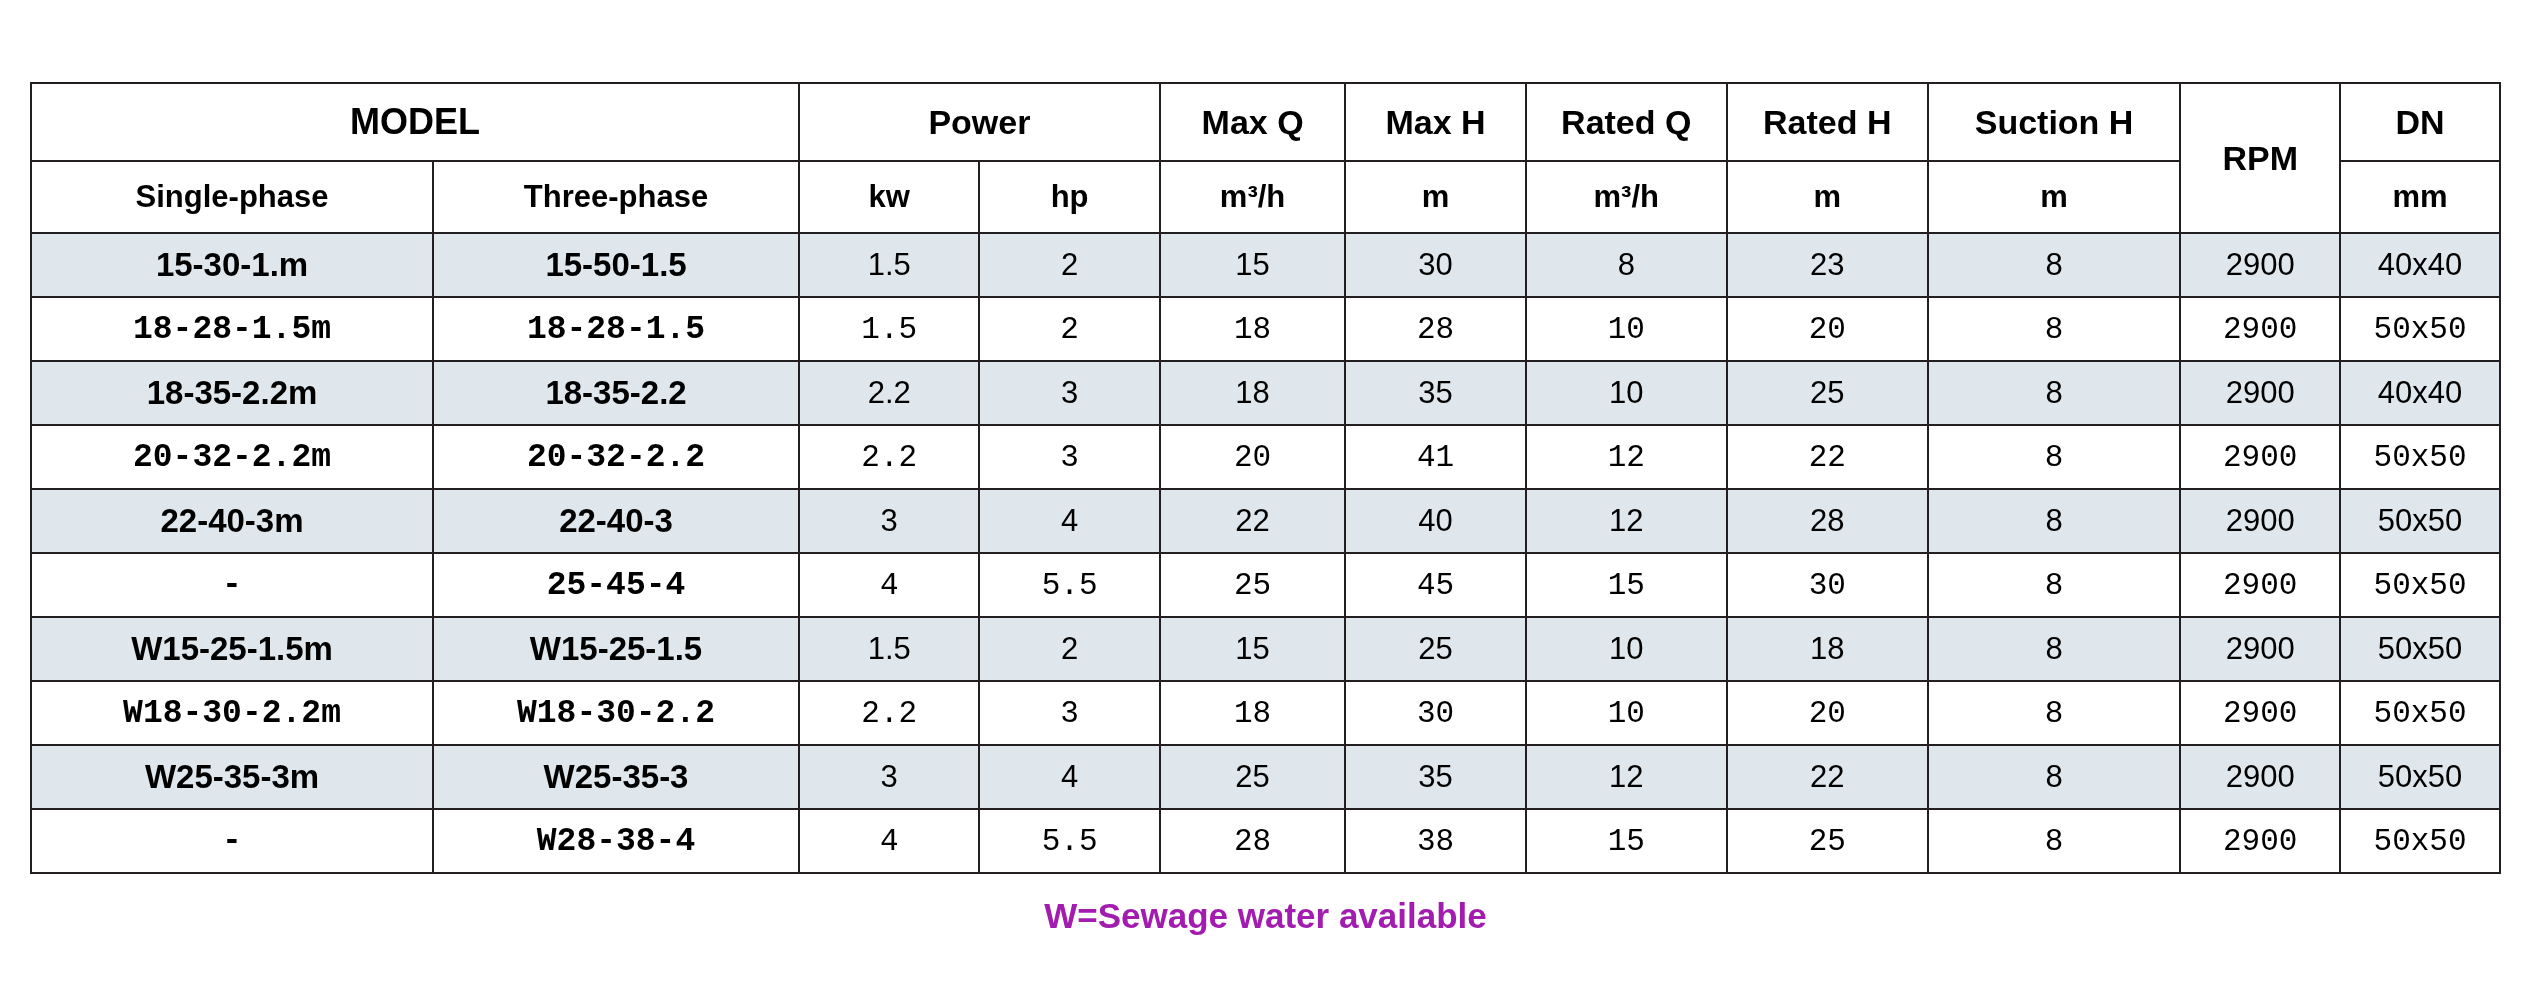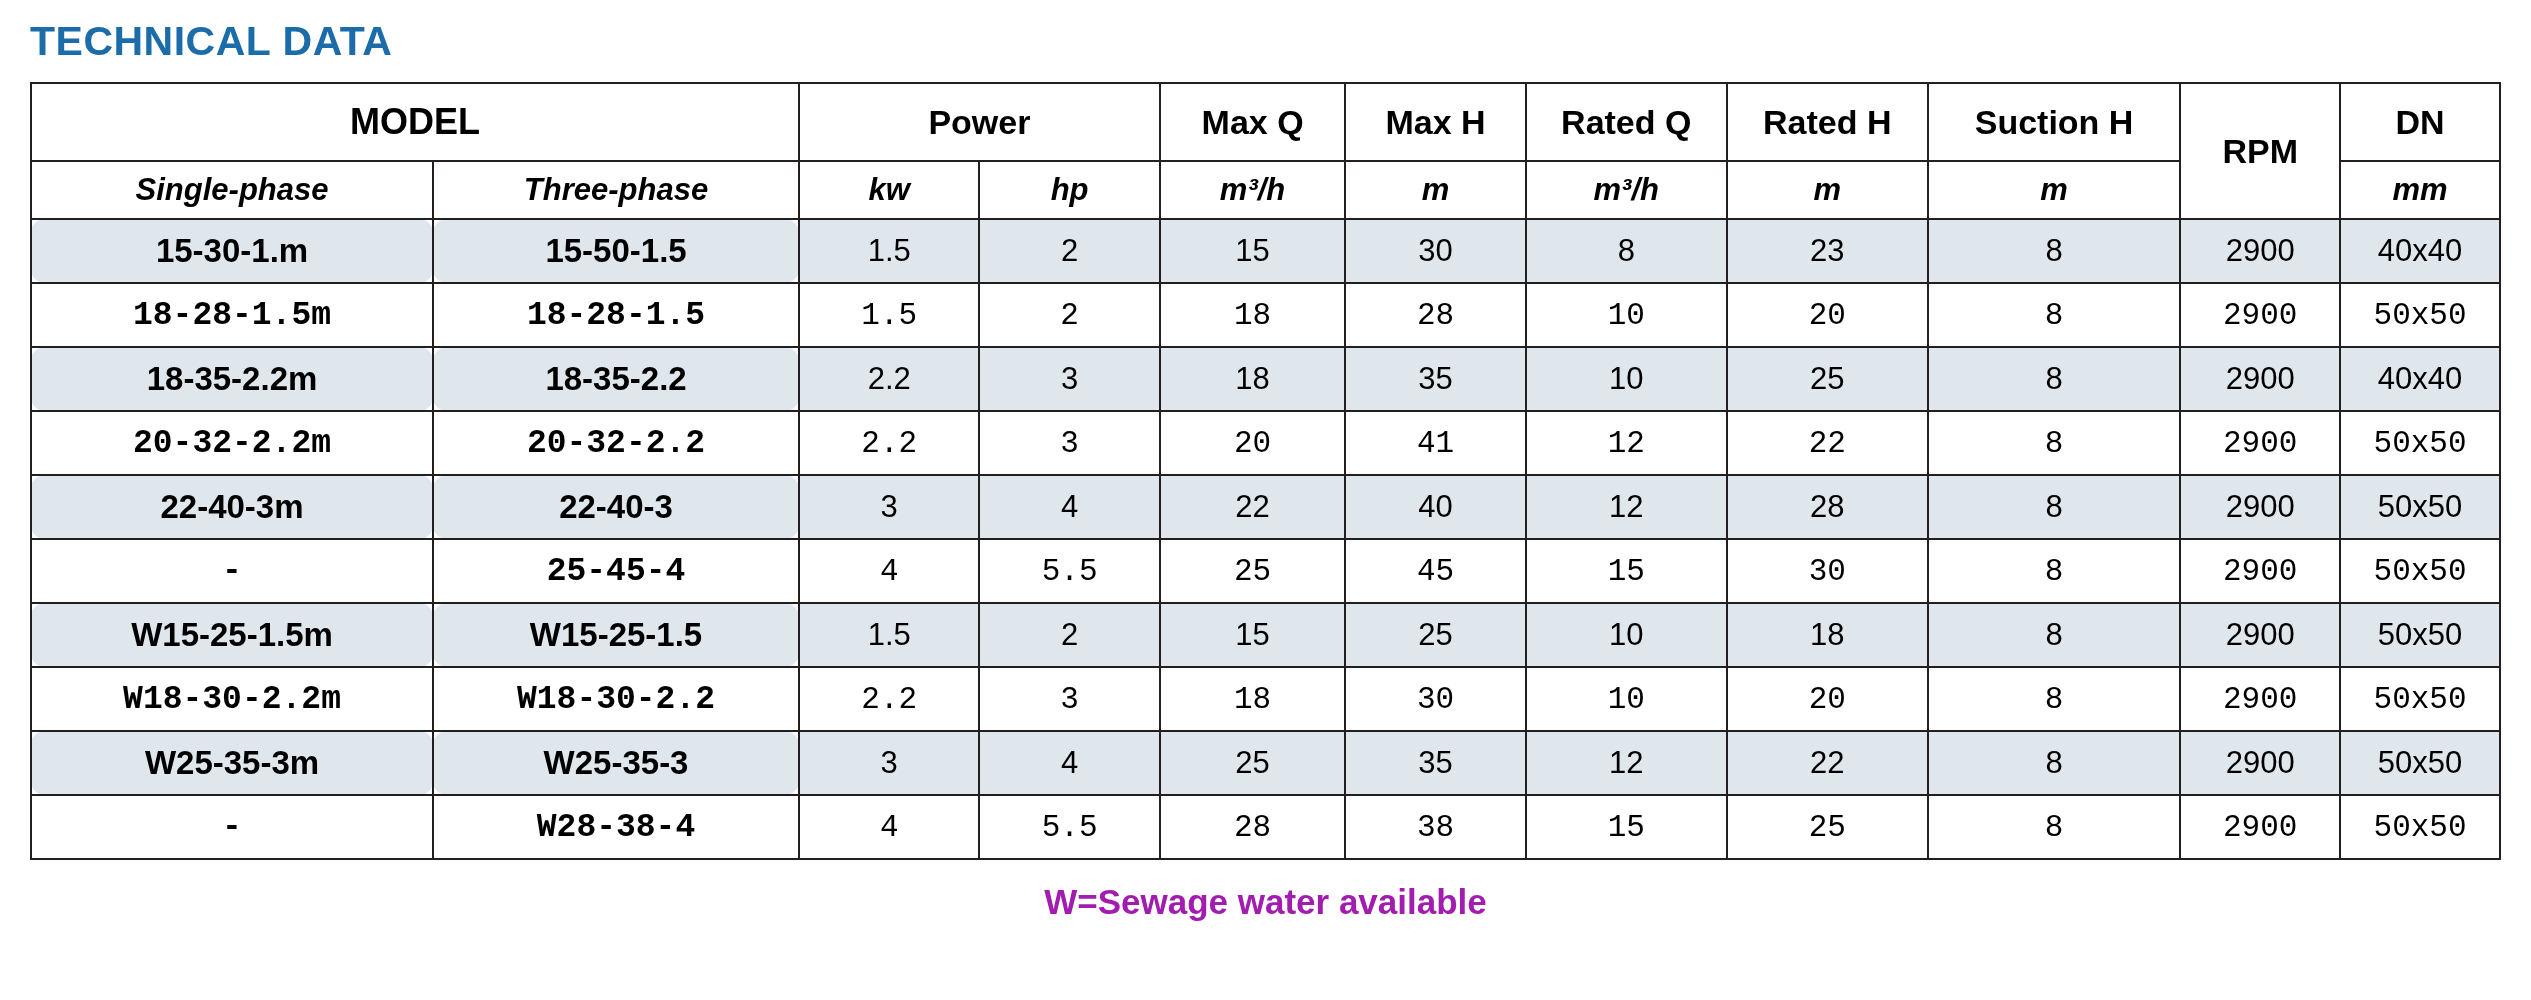--- a/index.html
+++ b/index.html
@@ -72,39 +72,37 @@
   col.c-suct   { width: 245px; }
   col.c-rpm    { width: 155px; }
   col.c-dn     { width: 155px; }
 
   .hdr-top {
     height: 78px;
     font-size: 34px;
     font-weight: bold;
   }
   .hdr-sub {
-    height: 58px;
+    height: 72px;
     font-size: 31px;
     font-weight: normal;
-    font-style: italic;
   }
   .hdr-top .model-label {
     font-size: 36px;
     font-weight: bold;
     text-align: center;
   }
   .hdr-merge-label {
     font-size: 34px;
     font-weight: bold;
   }
   td.model-cell, td.model-cell-three {
     font-size: 33px;
     font-weight: bold;
     height: 62px;
-    border-radius: 14px;
   }
   td.val {
     font-size: 31px;
     font-weight: normal;
     height: 62px;
   }
   tr.shaded td {
     background: #dfe6ec;
   }
   tr.plain td {
@@ -119,21 +117,20 @@
     white-space: pre;
     text-align: center;
   }
 </style>
 </head>
 <body>
 
 <div class="page">
 
   <div class="top-bar">
-    <div class="doc-title">TECHNICAL DATA</div>
   </div>
 
   <table class="tech">
     <colgroup>
       <col class="c-single">
         <col class="c-three">
       <col class="c-kw">
         <col class="c-hp">
       <col class="c-maxq">
         <col class="c-maxh">

